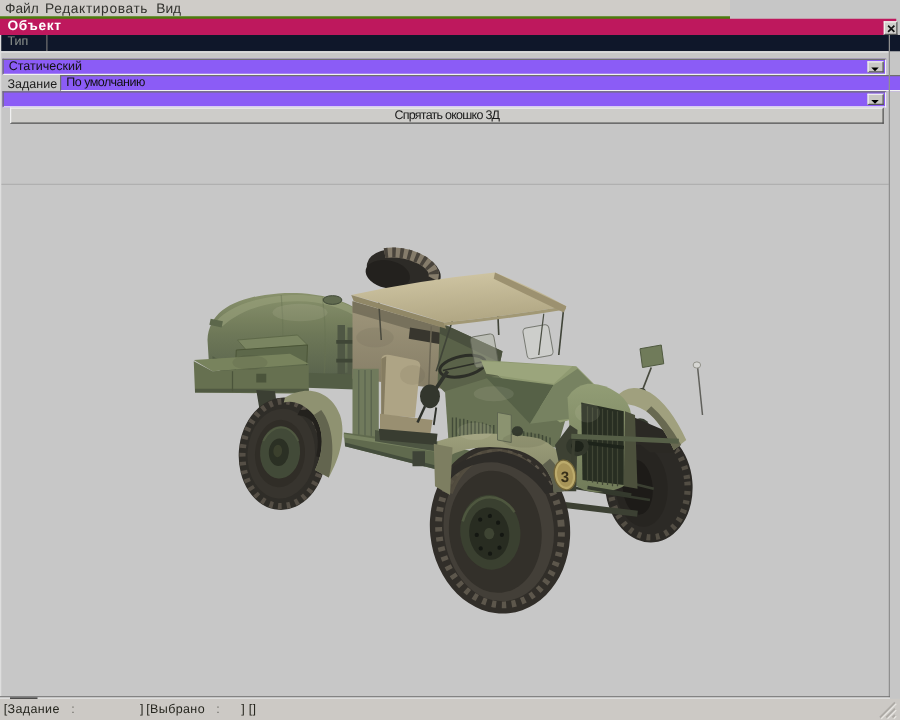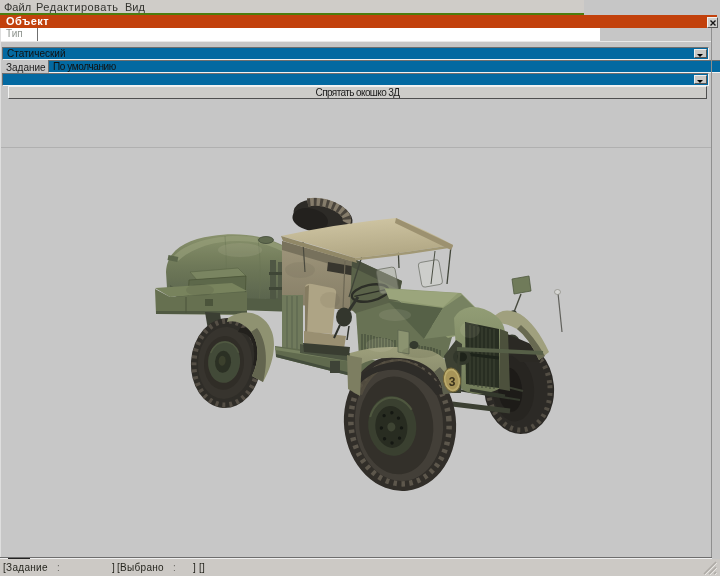--- a/index.html
+++ b/index.html
@@ -1,28 +1,28 @@
 <!DOCTYPE html>
 <html><head>
 <meta charset="utf-8">
 <style>
 html,body{margin:0;padding:0;}
 #app{position:relative;width:720px;height:576px;overflow:hidden;
   font-family:"Liberation Sans",sans-serif;font-size:10px;background:#c6c6c6;filter:blur(0.3px);}
 .abs{position:absolute;}
 #menubar{left:0;top:0;width:584px;height:13px;background:#cfccc8;border-bottom:3px solid #4d7c0f;color:#33332f;font-size:11px;}
 #menubar span{position:absolute;top:1px;}
-#titlebar{left:0;top:15px;width:717px;height:13px;background:#c2410c;color:#fff;font-weight:bold;font-size:11px;}
+#titlebar{left:0;top:15px;width:717px;height:13px;background:#be185d;color:#fff;font-weight:bold;font-size:11px;}
 #titlebar .t{position:absolute;left:6px;top:0px;letter-spacing:0.5px;}
 #closebtn{position:absolute;left:707px;top:17px;width:9px;height:9px;background:#cfcecb;
   border-top:1px solid #f2f1ee;border-left:1px solid #f2f1ee;border-right:1px solid #555;border-bottom:1px solid #555;}
-#tabrow{left:0;top:28px;width:600px;height:13px;background:#ffffff;}
+#tabrow{left:0;top:28px;width:720px;height:13px;background:#0f172a;}
 #tab1{position:absolute;left:2px;top:0;width:31px;height:13px;color:#8d938d;padding-left:4px;border-right:1px solid #6f6f6f;}
 #tabline{left:0;top:41px;width:711px;height:1px;background:#e9e9e9;}
-.combo{background:#0369a1;border-top:1px solid #6f6f6f;border-left:1px solid #6f6f6f;border-bottom:1px solid #f2f2f2;border-right:1px solid #f2f2f2;color:#111;}
+.combo{background:#8b5cf6;border-top:1px solid #6f6f6f;border-left:1px solid #6f6f6f;border-bottom:1px solid #f2f2f2;border-right:1px solid #f2f2f2;color:#111;}
 .combo .tx{position:absolute;left:4px;top:0px;}
 .cbtn{position:absolute;right:1px;top:1px;width:11px;bottom:1px;background:#c9c8c5;
   border-top:1px solid #eee;border-left:1px solid #eee;border-right:1px solid #555;border-bottom:1px solid #555;}
 .cbtn:after{content:"";position:absolute;left:2px;top:4px;border-left:3px solid transparent;border-right:3px solid transparent;border-top:3.5px solid #000;}
 #c1{left:2px;top:47px;width:705px;height:11px;}
 #lbl2{left:6px;top:62px;color:#1a1a1a;}
 #c2{left:48px;top:60px;width:659px;height:11px;padding-left:28px;}
 #c3{left:2px;top:73px;width:705px;height:11px;}
 #bigbtn{left:8px;top:86px;width:697px;height:11px;background:#cdccc9;text-align:center;color:#1a1a1a;letter-spacing:-0.6px;
   border-top:1px solid #f0f0f0;border-left:1px solid #f0f0f0;border-right:1px solid #4f4f4f;border-bottom:1px solid #4f4f4f;}

